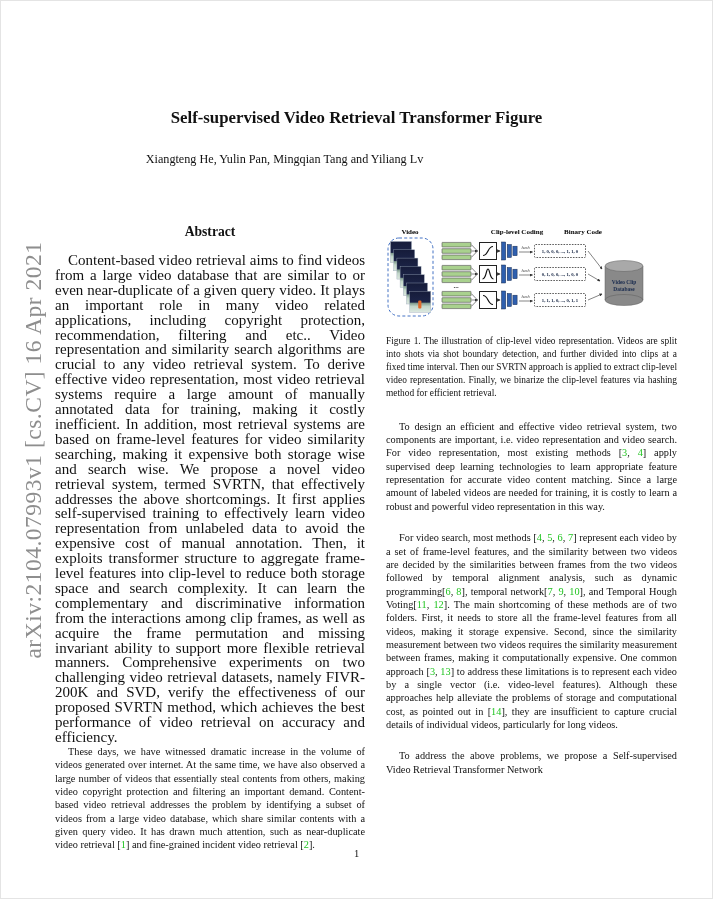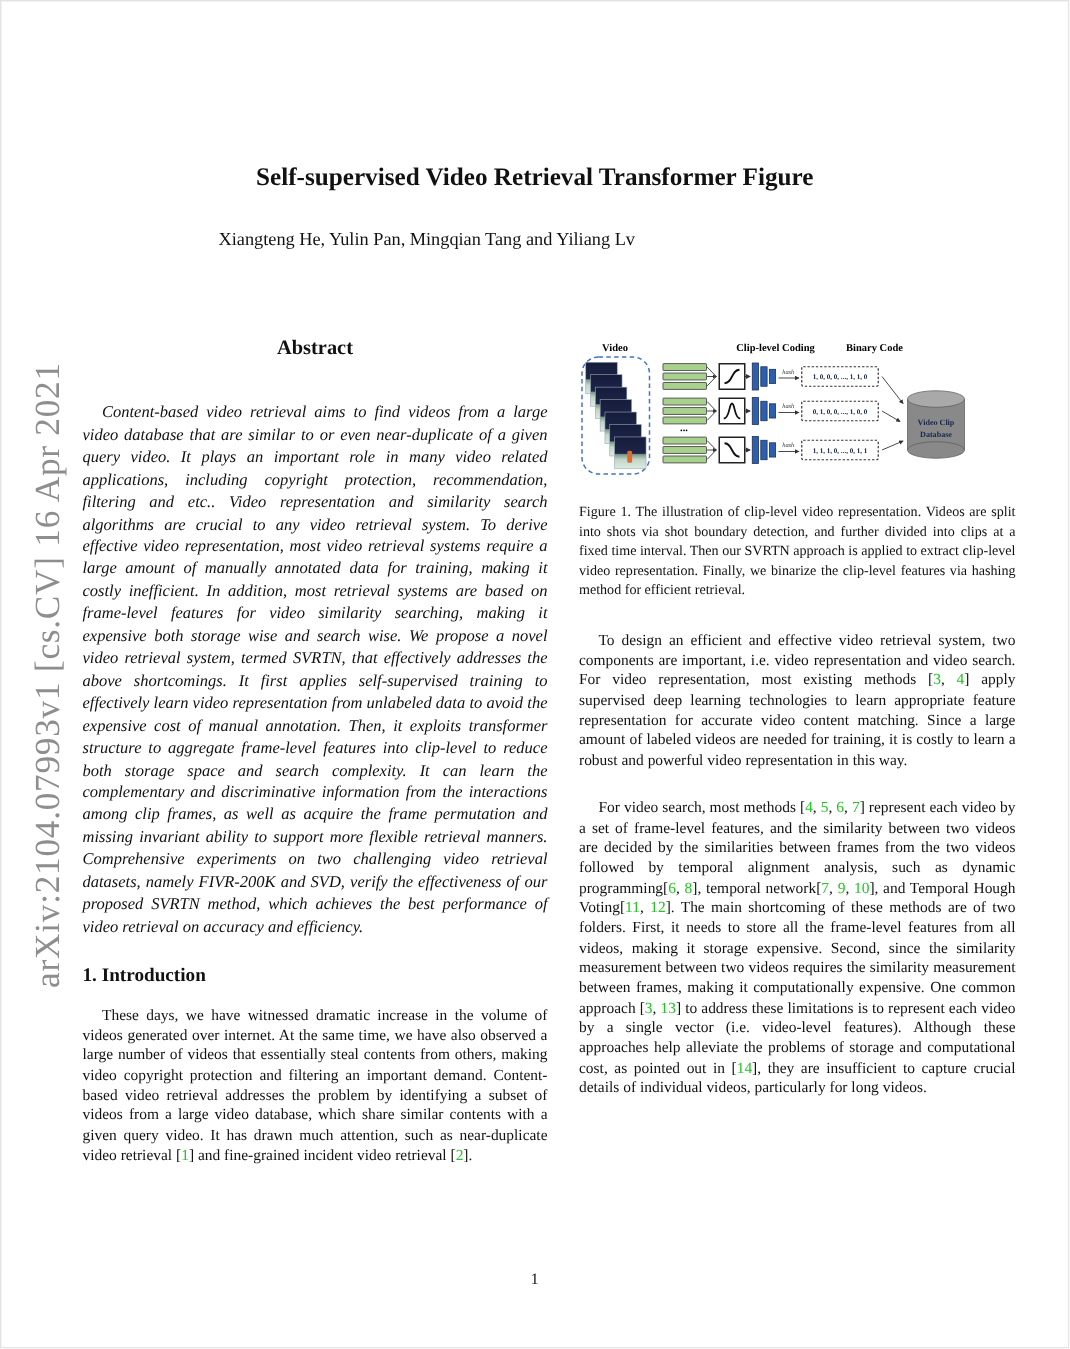--- a/index.html
+++ b/index.html
@@ -23,24 +23,24 @@
   .authors {
     position:absolute; top:152px; left:0; width:569px;
     text-align:center; font-size:12.2px;
   }
   .affiliation {
     position:absolute; top:169px; left:0; width:713px;
     text-align:center; font-size:12.2px;
   }
   .col-left  { position:absolute; left:55px;  top:224px; width:310px; }
   .col-right { position:absolute; left:386px; top:226px; width:291px; }
-  .abstract-heading { text-align:center; font-weight:bold; font-size:13.6px; margin-bottom:28px; }
+  .abstract-heading { text-align:center; font-weight:bold; font-size:13.6px; margin-bottom:13px; }
   .abstract-text {
-    font-style:italic; text-align:justify;
-    font-size:11px; line-height:14.9px; text-indent:13px;
+    text-align:justify;
+    font-size:15px; line-height:14.9px; text-indent:13px;
   }
   .section-heading { font-weight:bold; font-size:12.8px; margin-top:17px; margin-bottom:13px; }
   .body-par {
     text-align:justify; font-size:10.3px; line-height:13.35px; text-indent:13px;
   }
   .body-par + .body-par { margin-top:18px; }
   .figure-caption {
     margin-top:9px; text-align:justify; font-size:9.4px; line-height:12.95px;
   }
   .figure-area { width:291px; height:96px; }
@@ -58,21 +58,20 @@
 <div class="page">
 
   <div class="watermark">arXiv:2104.07993v1  [cs.CV]  16 Apr 2021</div>
 
   <div class="title">Self-supervised Video Retrieval Transformer Figure</div>
   <div class="authors">Xiangteng He, Yulin Pan, Mingqian Tang and Yiliang Lv</div>
 
   <div class="col-left">
     <div class="abstract-heading">Abstract</div>
     <p class="abstract-text">Content-based video retrieval aims to find videos from a large video database that are similar to or even near-duplicate of a given query video. It plays an important role in many video related applications, including copyright protection, recommendation, filtering and etc.. Video representation and similarity search algorithms are crucial to any video retrieval system. To derive effective video representation, most video retrieval systems require a large amount of manually annotated data for training, making it costly inefficient. In addition, most retrieval systems are based on frame-level features for video similarity searching, making it expensive both storage wise and search wise. We propose a novel video retrieval system, termed SVRTN, that effectively addresses the above shortcomings. It first applies self-supervised training to effectively learn video representation from unlabeled data to avoid the expensive cost of manual annotation. Then, it exploits transformer structure to aggregate frame-level features into clip-level to reduce both storage space and search complexity. It can learn the complementary and discriminative information from the interactions among clip frames, as well as acquire the frame permutation and missing invariant ability to support more flexible retrieval manners. Comprehensive experiments on two challenging video retrieval datasets, namely FIVR-200K and SVD, verify the effectiveness of our proposed SVRTN method, which achieves the best performance of video retrieval on accuracy and efficiency.</p>
-    <div class="section-heading">1. Introduction</div>
     <p class="body-par">These days, we have witnessed dramatic increase in the volume of videos generated over internet. At the same time, we have also observed a large number of videos that essentially steal contents from others, making video copyright protection and filtering an important demand. Content-based video retrieval addresses the problem by identifying a subset of videos from a large video database, which share similar contents with a given query video. It has drawn much attention, such as near-duplicate video retrieval [<span class="cite">1</span>] and fine-grained incident video retrieval [<span class="cite">2</span>].</p>
   </div>
 
   <div class="col-right">
 
     <svg class="figure-area" viewBox="0 0 291 96" xmlns="http://www.w3.org/2000/svg">
       <defs>
         <marker id="arr" viewBox="0 0 6 6" refX="5" refY="3" markerWidth="5" markerHeight="5" orient="auto">
           <path d="M0,0 L6,3 L0,6 Z" fill="#333"></path>
         </marker>
@@ -172,17 +171,18 @@
         <ellipse cx="238" cy="40" rx="19" ry="5.5" fill="#a9a9a9" stroke="#5d5d5d" stroke-width="0.5"></ellipse>
         <text x="238" y="57.5" text-anchor="middle" font-size="5.4" font-weight="bold" fill="#17294d">Video Clip</text>
         <text x="238" y="65" text-anchor="middle" font-size="5.4" font-weight="bold" fill="#17294d">Database</text>
       </g>
     </svg>
 
     <p class="figure-caption">Figure 1. The illustration of clip-level video representation. Videos are split into shots via shot boundary detection, and further divided into clips at a fixed time interval. Then our SVRTN approach is applied to extract clip-level video representation. Finally, we binarize the clip-level features via hashing method for efficient retrieval.</p>
 
     <p class="body-par after-caption">To design an efficient and effective video retrieval system, two components are important, i.e. video representation and video search. For video representation, most existing methods [<span class="cite">3</span>, <span class="cite">4</span>] apply supervised deep learning technologies to learn appropriate feature representation for accurate video content matching. Since a large amount of labeled videos are needed for training, it is costly to learn a robust and powerful video representation in this way.</p>
     <p class="body-par">For video search, most methods [<span class="cite">4</span>, <span class="cite">5</span>, <span class="cite">6</span>, <span class="cite">7</span>] represent each video by a set of frame-level features, and the similarity between two videos are decided by the similarities between frames from the two videos followed by temporal alignment analysis, such as dynamic programming[<span class="cite">6</span>, <span class="cite">8</span>], temporal network[<span class="cite">7</span>, <span class="cite">9</span>, <span class="cite">10</span>], and Temporal Hough Voting[<span class="cite">11</span>, <span class="cite">12</span>]. The main shortcoming of these methods are of two folders. First, it needs to store all the frame-level features from all videos, making it storage expensive. Second, since the similarity measurement between two videos requires the similarity measurement between frames, making it computationally expensive. One common approach [<span class="cite">3</span>, <span class="cite">13</span>] to address these limitations is to represent each video by a single vector (i.e. video-level features). Although these approaches help alleviate the problems of storage and computational cost, as pointed out in [<span class="cite">14</span>], they are insufficient to capture crucial details of individual videos, particularly for long videos.</p>
+    <p class="body-par">To address the above problems, we propose a Self-supervised Video Retrieval Transformer Network</p>
   </div>
 
   <div class="page-number">1</div>
 
 </div>
 
 </body></html>

